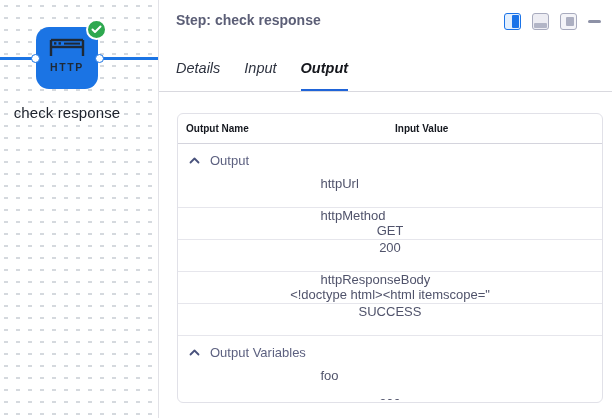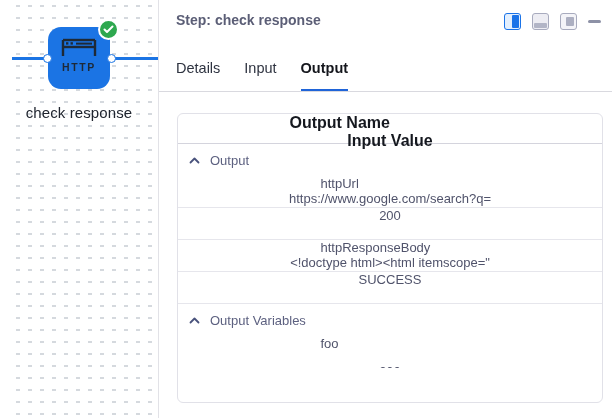--- a/index.html
+++ b/index.html
@@ -11,21 +11,20 @@
     overflow:hidden;
     color:#1d2433;
   }
 
   
   .canvas {
     position:absolute; left:0; top:0; width:158px; height:418px;
     background-color:#ffffff;
     background-image:radial-gradient(2.2px 1.1px at 6px 6px, #d5d9de 97%, transparent);
     background-size:12px 12px;
-    margin-left:12px;
   }
   .conn-line {
     position:absolute; left:0; top:57px; width:158px; height:3px;
     background:#1b74e4;
   }
   .node {
     position:absolute; left:36px; top:27px; width:62px; height:62px;
     background:#1b74e4; border-radius:13px;
     display:flex; align-items:center; justify-content:center;
   }
@@ -59,37 +58,37 @@
   }
   .wc { width:17px; height:17px; border-radius:3px; position:relative; }
   .wc-right { border:1.5px solid #1a73e8; background:#e3effd; }
   .wc-right::after { content:""; position:absolute; top:1px; bottom:1px; right:1px; width:7px; background:#1a73e8; border-radius:1px; }
   .wc-bottom { border:1.5px solid #a8abbe; background:#ededf3; }
   .wc-bottom::after { content:""; position:absolute; left:1px; right:1px; bottom:1px; height:5px; background:#b2b5c6; border-radius:1px; }
   .wc-float { border:1.5px solid #a8abbe; background:#f4f4f8; }
   .wc-float::after { content:""; position:absolute; right:2px; top:3px; width:8px; height:9px; background:#acafc1; border-radius:1px; }
   .wc-min { width:13px; height:3px; background:#8d91a6; border-radius:2px; }
 
-  .tabs { position:absolute; left:17px; top:60px; display:flex; gap:24px; }
+  .tabs { position:absolute; left:17px; top:60px; display:flex; gap:24px;font-style:italic; }
   .tab {
     font-size:14.5px; color:#2e3340; line-height:16px;
     padding-bottom:13px; border-bottom:3px solid transparent; cursor:default;
   }
   .tab.active { font-weight:700; color:#14161c; border-bottom-color:#1f64d8; }
   .tabs-divider { position:absolute; left:0; right:0; top:91px; height:1px; background:#d9d9df; }
 
   
   .card {
     position:absolute; left:18px; top:113px; width:426px; height:290px;
     border:1px solid #e1e1e8; border-radius:6px; background:#ffffff; overflow:hidden;
   }
   .thead {
     height:30px; display:flex; align-items:center;
     border-bottom:1px solid #d4d4dd;
-    font-size:16px; font-weight:700; color:#15181f;flex-direction:column;
+    font-size:10px; font-weight:700; color:#15181f;
   }
   .thead .col-name { width:217px; padding-left:8px; }
   .thead .col-value { flex:1; }
   .trow { height:32px; display:flex; align-items:center; font-size:13px; }
   .trow .name { width:217px; color:#50536b; }
   .trow .value { flex:1; overflow:hidden; white-space:nowrap; color:#50536b; }
   .trow.data { border-bottom:1px solid #e6e6ec;flex-direction:column; }
   .trow.data.last { border-bottom:none;gap:13px; }
   .trow.data .name { padding-left:39px; }
   .trow.section .name { padding-left:11px; display:flex; align-items:center; gap:10px; color:#5d6180; }
@@ -163,23 +162,26 @@
               <polyline points="1.5,5.5 5.5,1.5 9.5,5.5" fill="none" stroke="#49527c" stroke-width="1.8" stroke-linecap="round" stroke-linejoin="round"></polyline>
             </svg>
         </span>
         <span>Output</span>
       </div>
       <div class="value"></div>
     </div>
 
     <div class="trow data">
       <div class="name">httpUrl</div>
-      <div class="value">https://www.google.com/search?q=</div>
-    </div>
-
+    </div>
+
+    <div class="trow data">
+      <div class="name">httpMethod</div>
+      <div class="value">GET</div>
+    </div>
 
     <div class="trow data">
       <div class="value">200</div>
     </div>
 
     <div class="trow data">
       <div class="name">httpResponseBody</div>
       <div class="value">&lt;!doctype html&gt;&lt;html itemscope="</div>
     </div>
 

